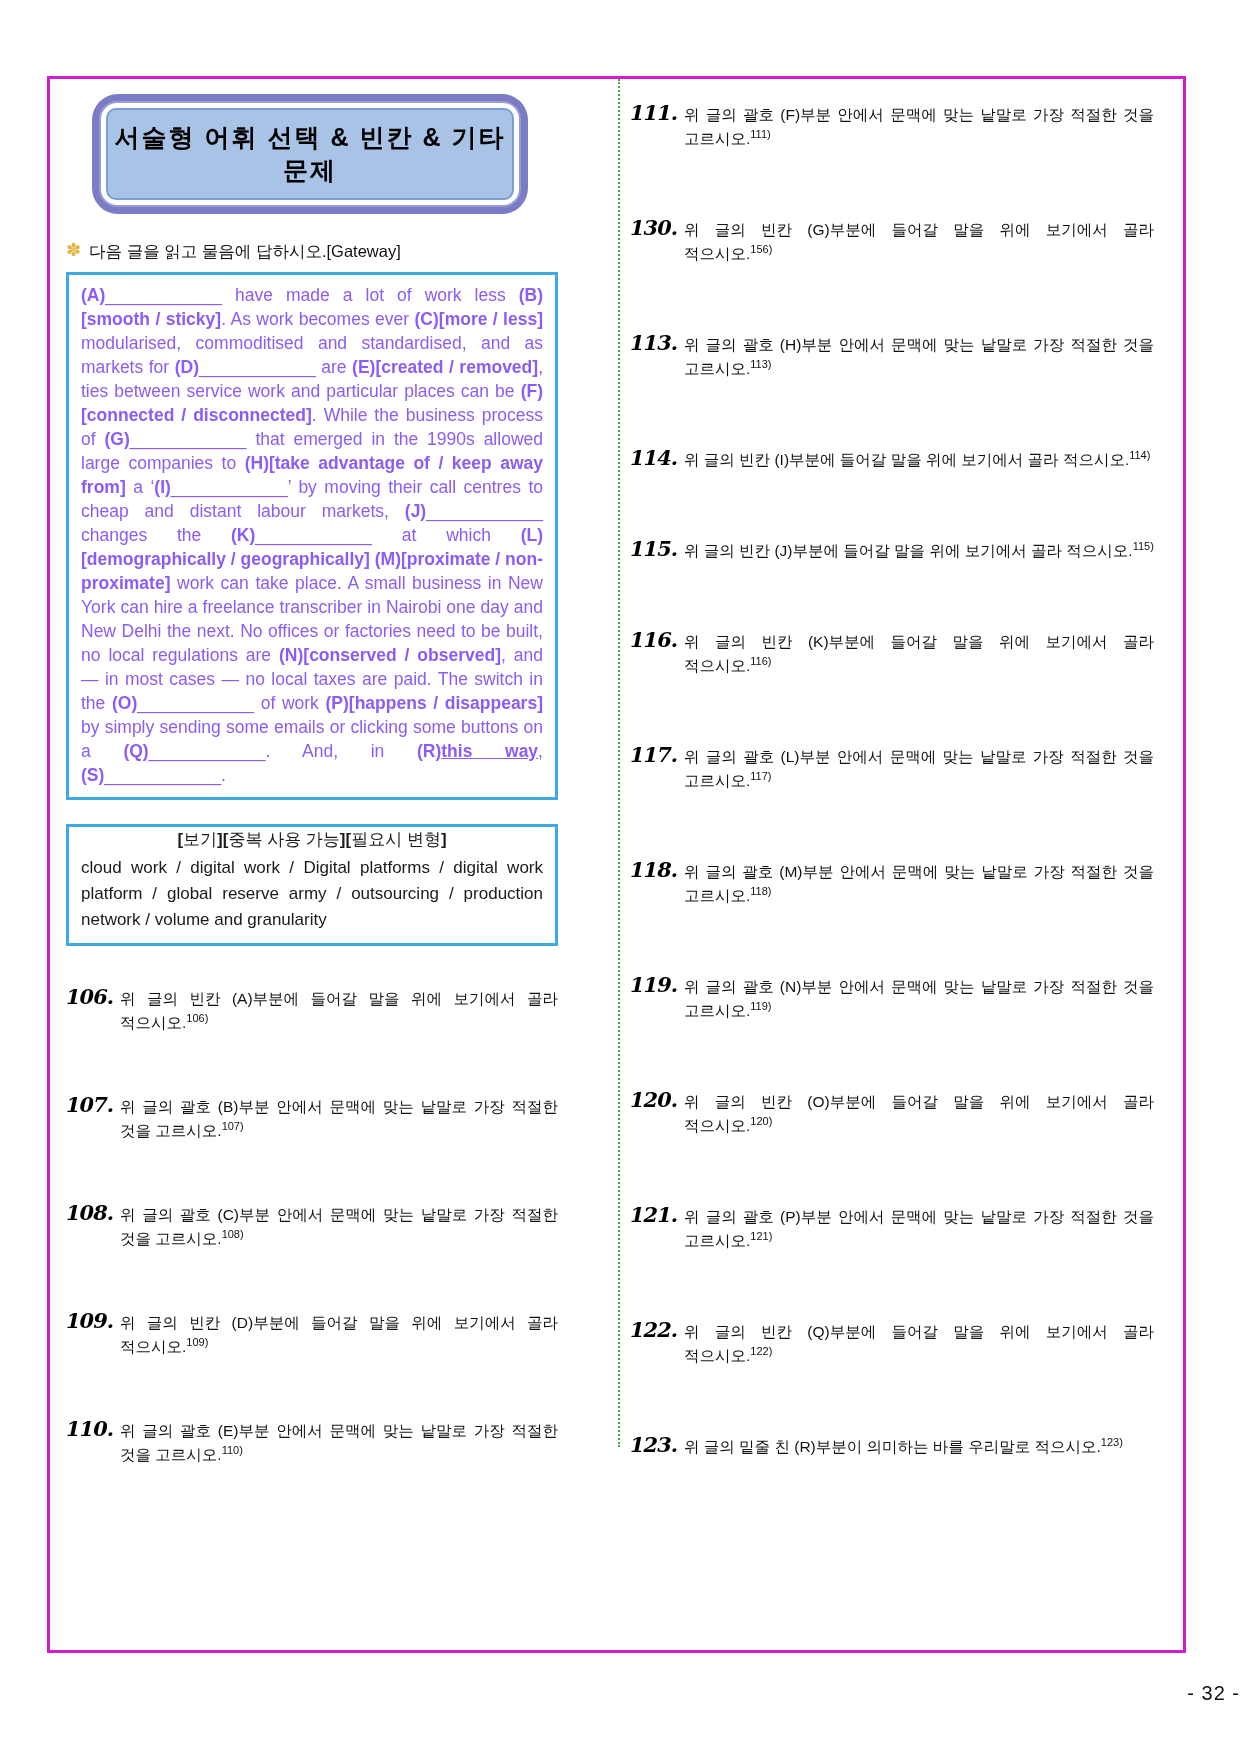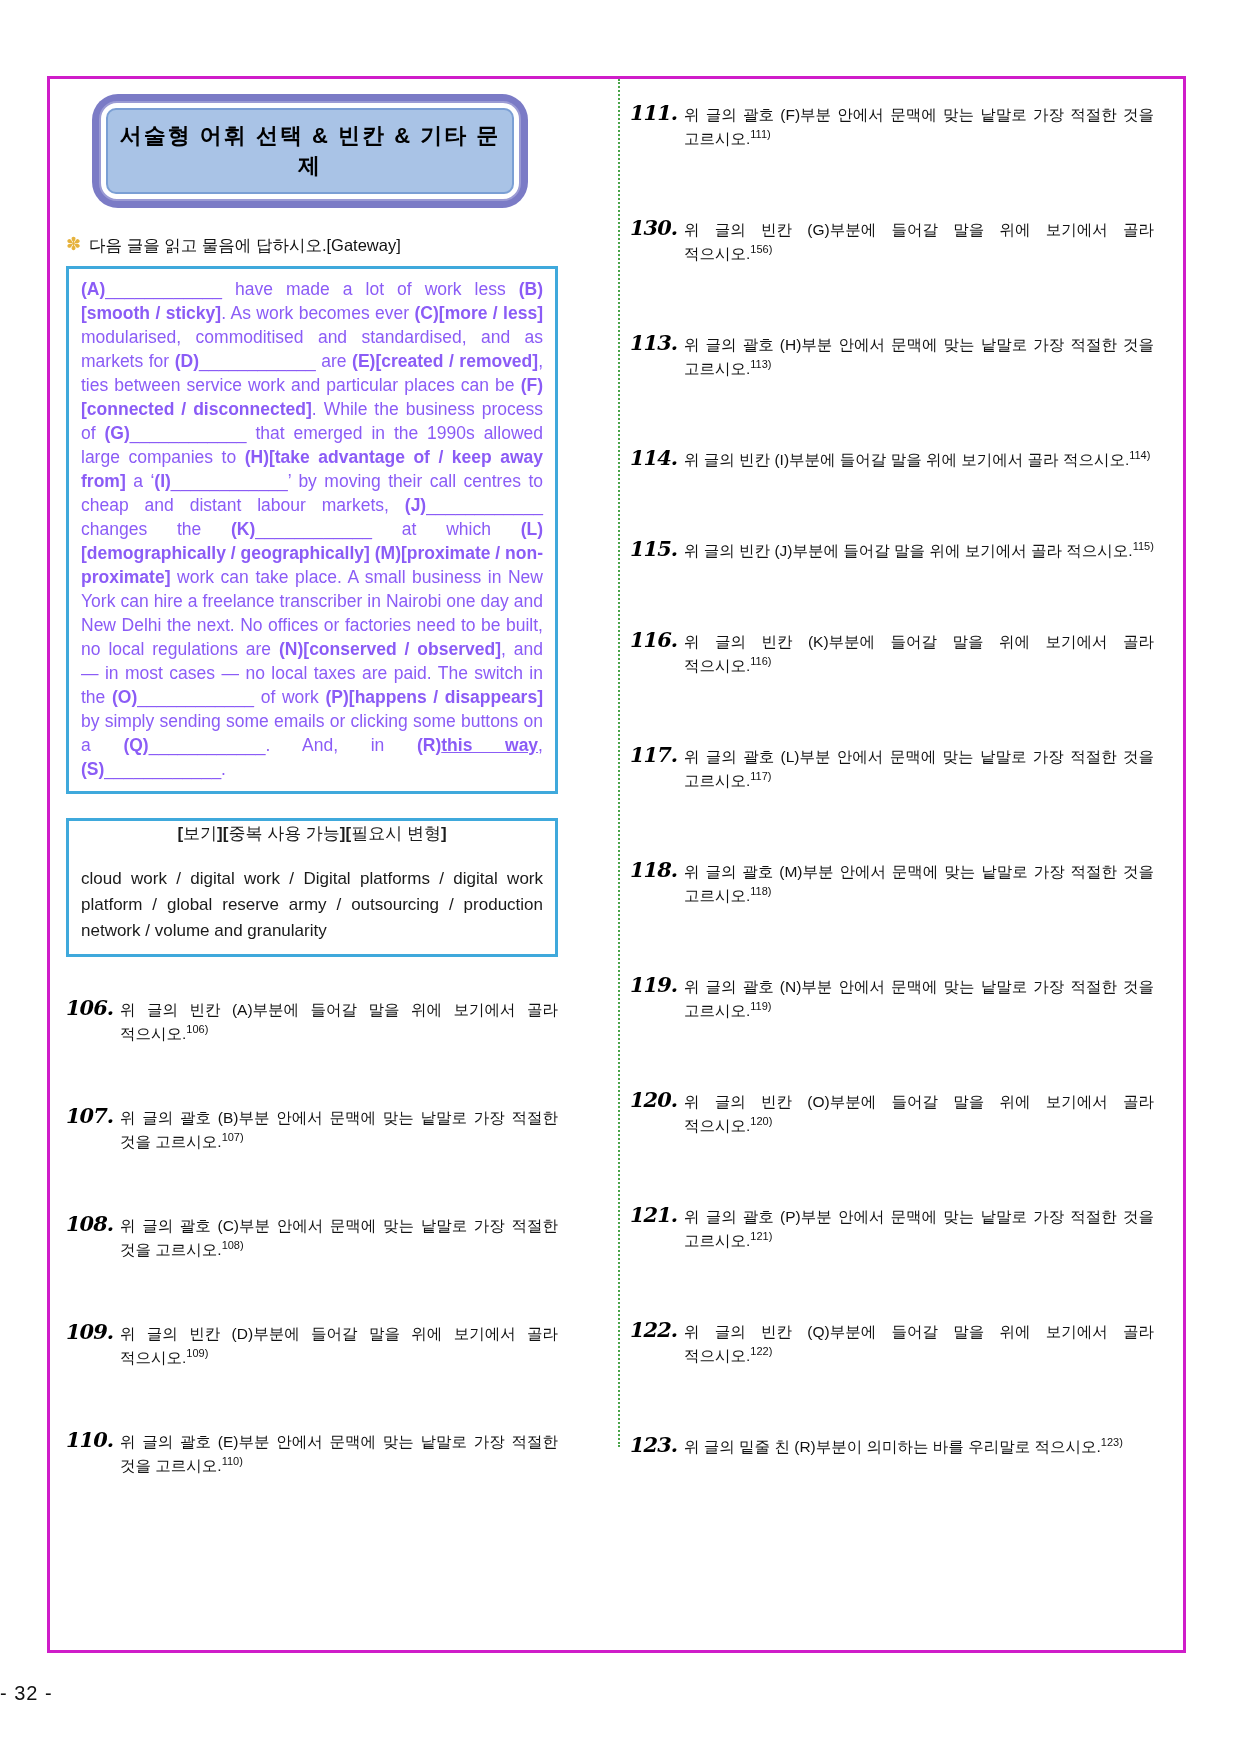--- a/index.html
+++ b/index.html
@@ -32,21 +32,21 @@
   .title-outer{
     width:436px;margin-left:26px;background:var(--violet);
     border-radius:26px;padding:7px;
   }
   .title-mid{
     background:#fff;border:2px solid var(--violet-light);
     border-radius:18px;padding:5px;
   }
   .title-inner{
     background:var(--title-fill);border:2px solid #7b9fd4;border-radius:10px;
-    text-align:center;padding:11px 4px;font-weight:bold;font-size:22px;
+    text-align:center;padding:11px 4px;font-weight:bold;font-size:25px;
     letter-spacing:2px;color:#000;
   }
 
   .instruction{
     margin-top:26px;display:flex;align-items:flex-start;gap:8px;
     font-size:16.5px;line-height:22px;color:#111;
   }
   .flower{color:var(--gold);font-size:18px;line-height:20px;}
 
   .passage-box{
@@ -56,39 +56,39 @@
   }
   .passage-box .b{font-weight:bold;}
   .passage-box .u{text-decoration:underline;}
 
   .wordbank-box{
     margin-top:24px;border:3px solid var(--cyan);
     padding:0 12px 10px 12px;font-size:17px;line-height:26px;color:#1a1a1a;
   }
   .wb-header{text-align:center;}
   .wb-header .b{font-weight:bold;}
-  .wb-list{text-align:justify;margin-top:19px;}
+  .wb-list{text-align:justify;margin-top:2px;}
 
   .questions{margin-top:38px;}
   .q{display:flex;margin-bottom:57px;}
   .col-right .q{margin-bottom:64px;}
   .q:last-child{margin-bottom:0;}
   .q-num{
     flex:0 0 54px;font-family:"DejaVu Serif", serif;font-style:italic;
     font-weight:bold;font-size:21px;letter-spacing:-1px;line-height:26px;
     color:#000;
   }
   .q-text{
     flex:1;font-size:15.5px;line-height:24px;text-align:justify;
     padding-top:3px;color:#111;word-break:keep-all;
   }
   .q-text sup{font-size:11px;line-height:0;}
 
   .page-number{
-    position:absolute;left:0;top:1682px;width:100%;text-align:left;
+    position:absolute;left:0;top:1682px;width:100%;text-align:right;
     font-size:20px;letter-spacing:1px;color:#111;
   }
 </style>
 </head>
 <body>
 
 <div class="frame"></div>
 <div class="divider"></div>
 
 <div class="col-left">

